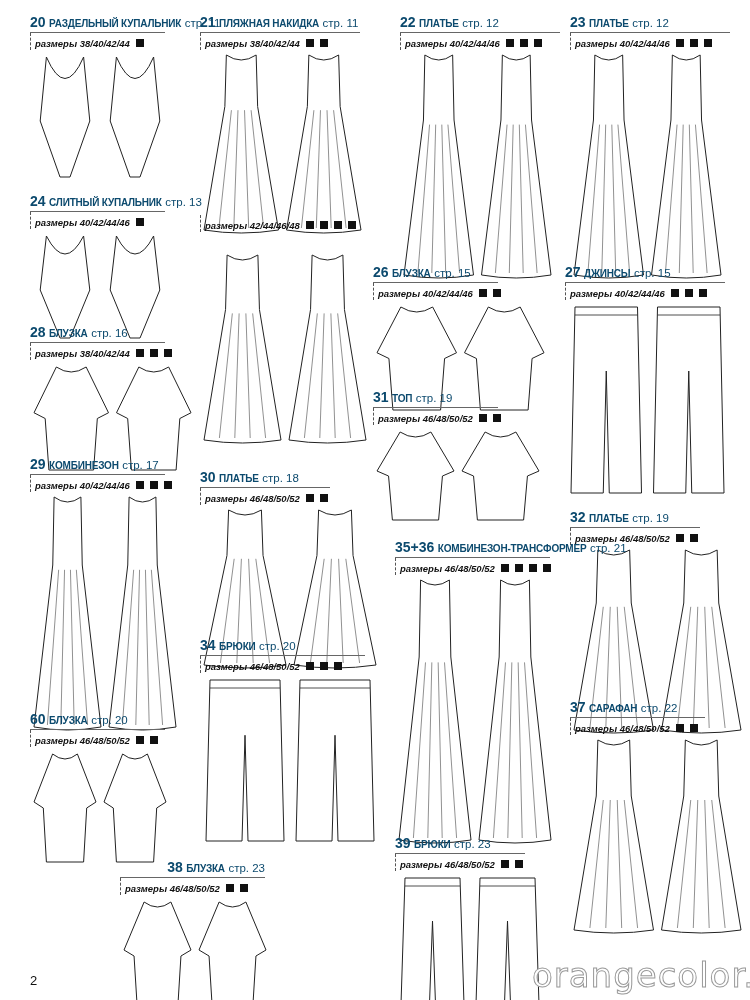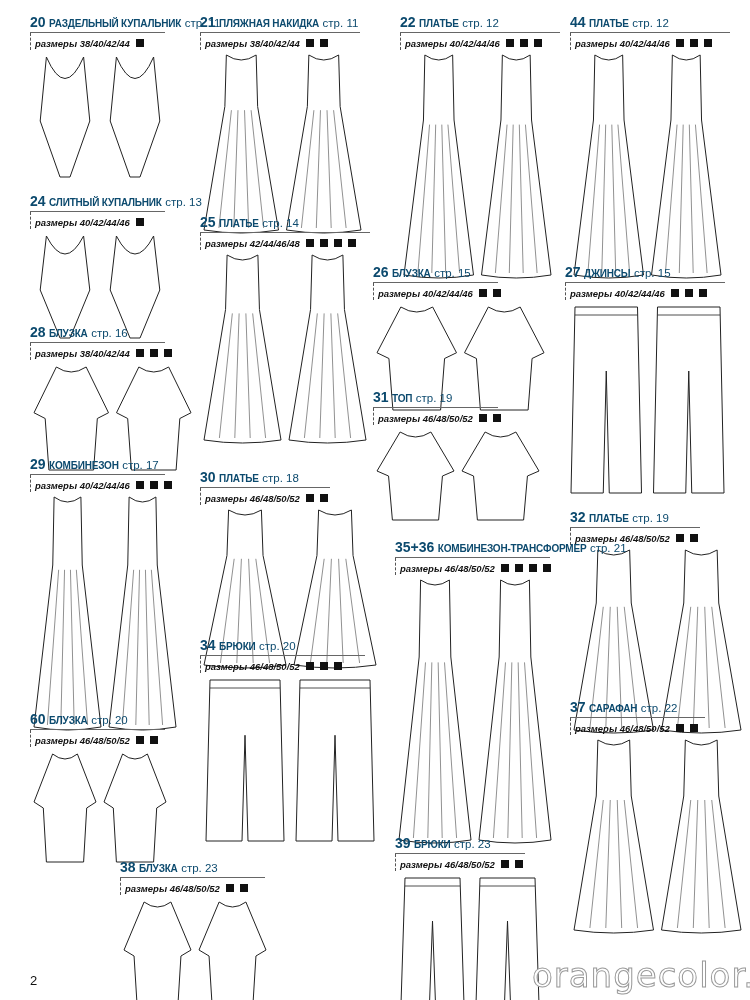--- a/index.html
+++ b/index.html
@@ -66,21 +66,21 @@
           <line x1="41.80800000000001" y1="73.60000000000001" x2="45.7" y2="222" stroke="#222" stroke-width="0.5"></line>
           <line x1="47.92400000000001" y1="73.60000000000001" x2="59.6" y2="222" stroke="#222" stroke-width="0.5"></line>
           <path d="M102.35 4 Q116.25 14 130.15 4 L131.54 69 L151 224 Q116.25 230 81.5 224 L100.96000000000001 69 Z" fill="none" stroke="#222" stroke-width="1"></path>
           <line x1="107.07600000000001" y1="73.60000000000001" x2="95.4" y2="222" stroke="#222" stroke-width="0.5"></line>
           <line x1="113.19200000000001" y1="73.60000000000001" x2="109.3" y2="222" stroke="#222" stroke-width="0.5"></line>
           <line x1="119.308" y1="73.60000000000001" x2="123.2" y2="222" stroke="#222" stroke-width="0.5"></line>
           <line x1="125.424" y1="73.60000000000001" x2="137.1" y2="222" stroke="#222" stroke-width="0.5"></line>
         </svg></div>
     </div>
     <div class="item" style="left: 570px; top: 15px;">
-      <div class="title" style="width: 160px;"><span class="num">44</span> <span class="name">ПЛАТЬЕ</span> <span class="page">стр. 12</span></div>
+      <div class="title" style="width: 160px;"><span class="num">23</span> <span class="name">ПЛАТЬЕ</span> <span class="page">стр. 12</span></div>
       <div class="sizes">
         <span>размеры 40/42/44/46</span>
         <span class="sq"></span>
         <span class="sq"></span>
         <span class="sq"></span>
       </div>
       <div class="sketch" style="left: 0px; top: 36px; width: 155px; height: 230px;"><svg viewBox="0 0 155 230" xmlns="http://www.w3.org/2000/svg">
           <path d="M24.849999999999998 4 Q38.75 14 52.65 4 L54.04 69 L73.5 224 Q38.75 230 4 224 L23.46 69 Z" fill="none" stroke="#222" stroke-width="1"></path>
           <line x1="29.576" y1="73.60000000000001" x2="17.9" y2="222" stroke="#222" stroke-width="0.5"></line>
           <line x1="35.692" y1="73.60000000000001" x2="31.8" y2="222" stroke="#222" stroke-width="0.5"></line>
@@ -98,21 +98,20 @@
       <div class="sizes">
         <span>размеры 40/42/44/46</span>
         <span class="sq"></span>
       </div>
       <div class="sketch" style="left: 0px; top: 36px; width: 140px; height: 120px;"><svg viewBox="0 0 140 120" xmlns="http://www.w3.org/2000/svg">
           <path d="M16.4 6 Q35 42 53.6 6 L59.800000000000004 60 L40 108 H30 L10.2 60 Z" fill="none" stroke="#222" stroke-width="1"></path>
           <path d="M86.4 6 Q105 42 123.6 6 L129.8 60 L110 108 H100 L80.2 60 Z" fill="none" stroke="#222" stroke-width="1"></path>
         </svg></div>
     </div>
     <div class="item" style="left: 200px; top: 215px;">
-      <div class="title" style="width: 170px;"><span class="num">25</span> <span class="name">ПЛАТЬЕ</span> <span class="page">стр. 14</span></div>
       <div class="sizes">
         <span>размеры 42/44/46/48</span>
         <span class="sq"></span>
         <span class="sq"></span>
         <span class="sq"></span>
         <span class="sq"></span>
       </div>
       <div class="sketch" style="left: 0px; top: 36px; width: 170px; height: 195px;"><svg viewBox="0 0 170 195" xmlns="http://www.w3.org/2000/svg">
           <path d="M27.099999999999998 4 Q42.5 14 57.9 4 L59.44 58.5 L81 189 Q42.5 195 4 189 L25.560000000000002 58.5 Z" fill="none" stroke="#222" stroke-width="1"></path>
           <line x1="32.336000000000006" y1="62.4" x2="19.4" y2="187" stroke="#222" stroke-width="0.5"></line>
@@ -302,21 +301,21 @@
           <line x1="47.248000000000005" y1="64" x2="51.7" y2="192" stroke="#222" stroke-width="0.5"></line>
           <line x1="54.244" y1="64" x2="67.6" y2="192" stroke="#222" stroke-width="0.5"></line>
           <path d="M115.35 4 Q131.25 14 147.15 4 L148.74 60 L171 194 Q131.25 200 91.5 194 L113.76 60 Z" fill="none" stroke="#222" stroke-width="1"></path>
           <line x1="120.756" y1="64" x2="107.4" y2="192" stroke="#222" stroke-width="0.5"></line>
           <line x1="127.75200000000001" y1="64" x2="123.3" y2="192" stroke="#222" stroke-width="0.5"></line>
           <line x1="134.748" y1="64" x2="139.2" y2="192" stroke="#222" stroke-width="0.5"></line>
           <line x1="141.744" y1="64" x2="155.1" y2="192" stroke="#222" stroke-width="0.5"></line>
         </svg></div>
     </div>
     <div class="item" style="left: 120px; top: 860px;">
-      <div class="title" style="width: 145px;"><span class="num">38</span> <span class="name">БЛУЗКА</span> <span class="page">стр. 23</span></div>
+      <div class="title" style="width: 145px; text-align: right;"><span class="num">38</span> <span class="name">БЛУЗКА</span> <span class="page">стр. 23</span></div>
       <div class="sizes">
         <span>размеры 46/48/50/52</span>
         <span class="sq"></span>
         <span class="sq"></span>
       </div>
       <div class="sketch" style="left: 0px; top: 36px; width: 150px; height: 120px;"><svg viewBox="0 0 150 120" xmlns="http://www.w3.org/2000/svg">
           <path d="M24.099999999999998 6 Q37.5 16 50.9 6 L71 54 L60.949999999999996 60 L57.6 114 H17.4 L14.049999999999999 60 L4 54 Z" fill="none" stroke="#222" stroke-width="1"></path>
           <path d="M99.1 6 Q112.5 16 125.9 6 L146 54 L135.95 60 L132.6 114 H92.4 L89.05 60 L79 54 Z" fill="none" stroke="#222" stroke-width="1"></path>
         </svg></div>
     </div>

